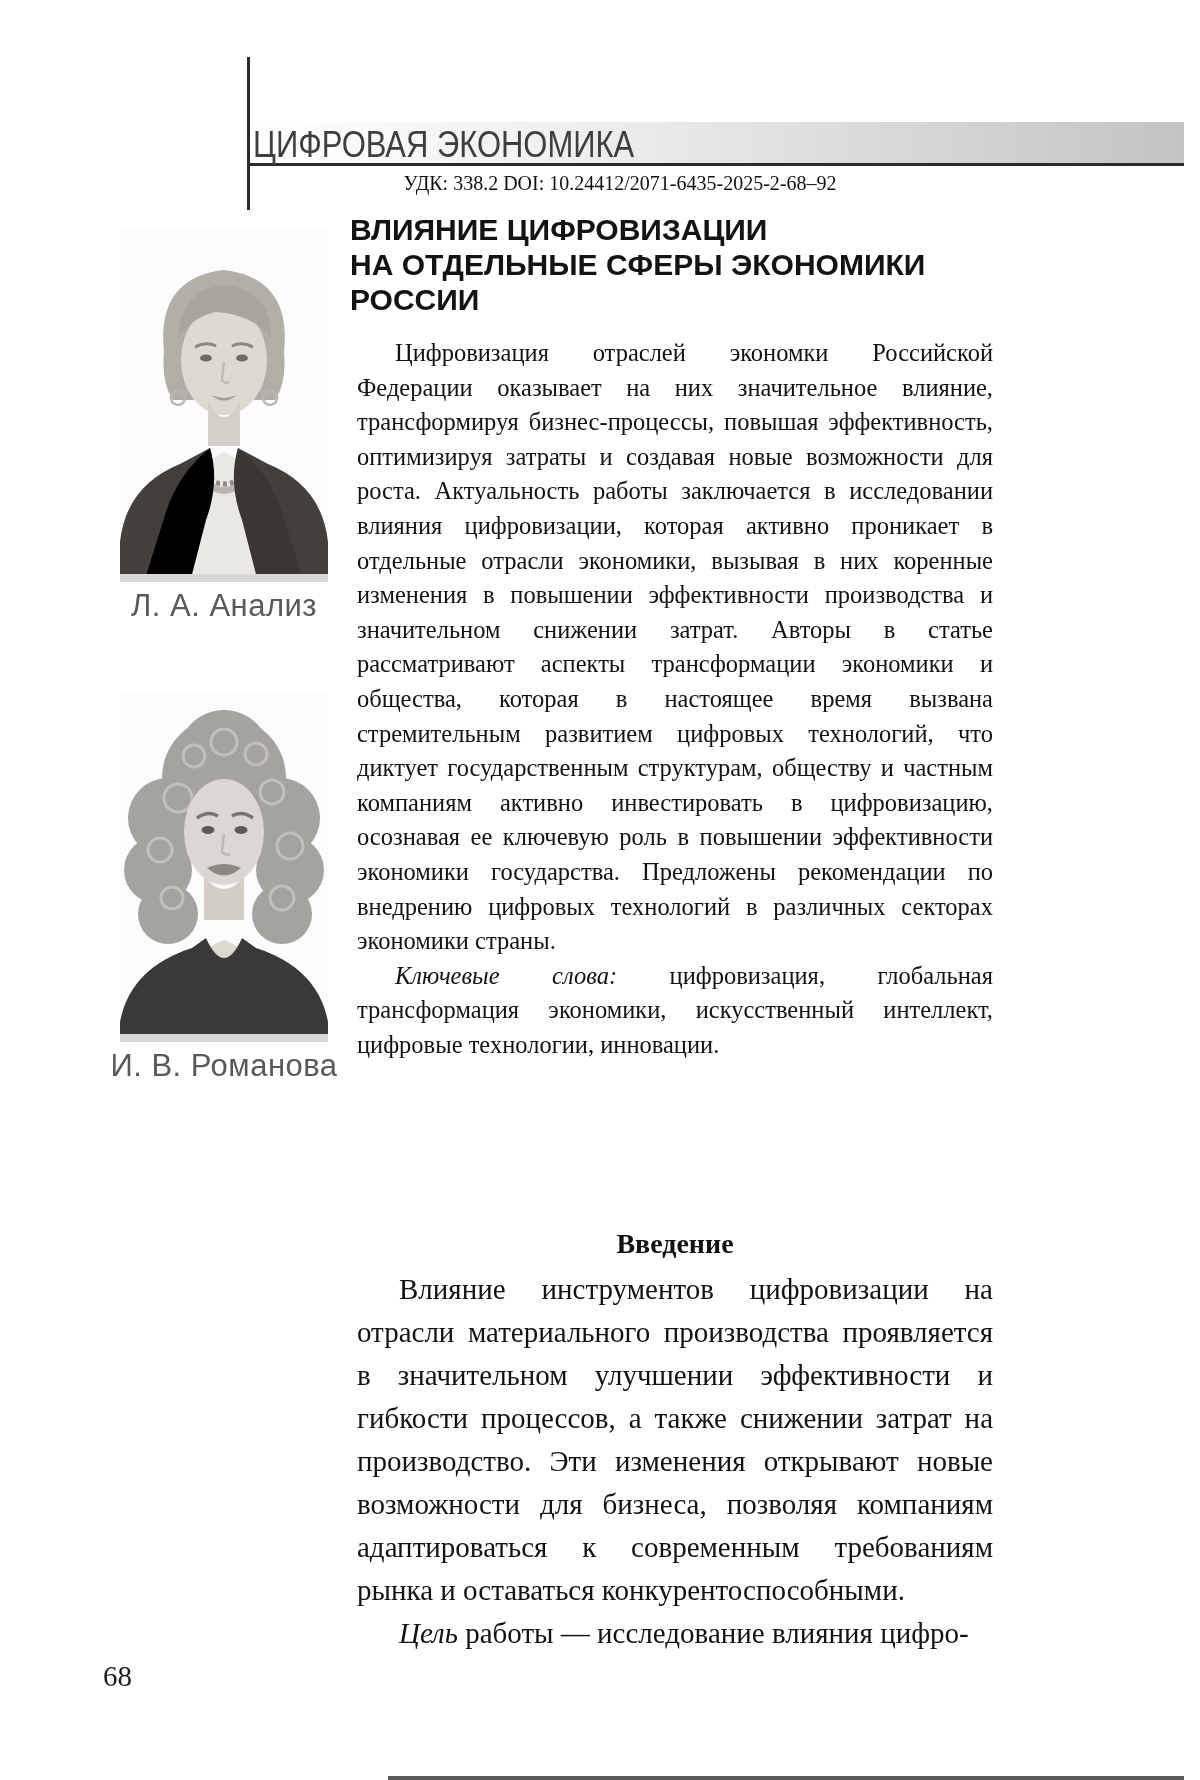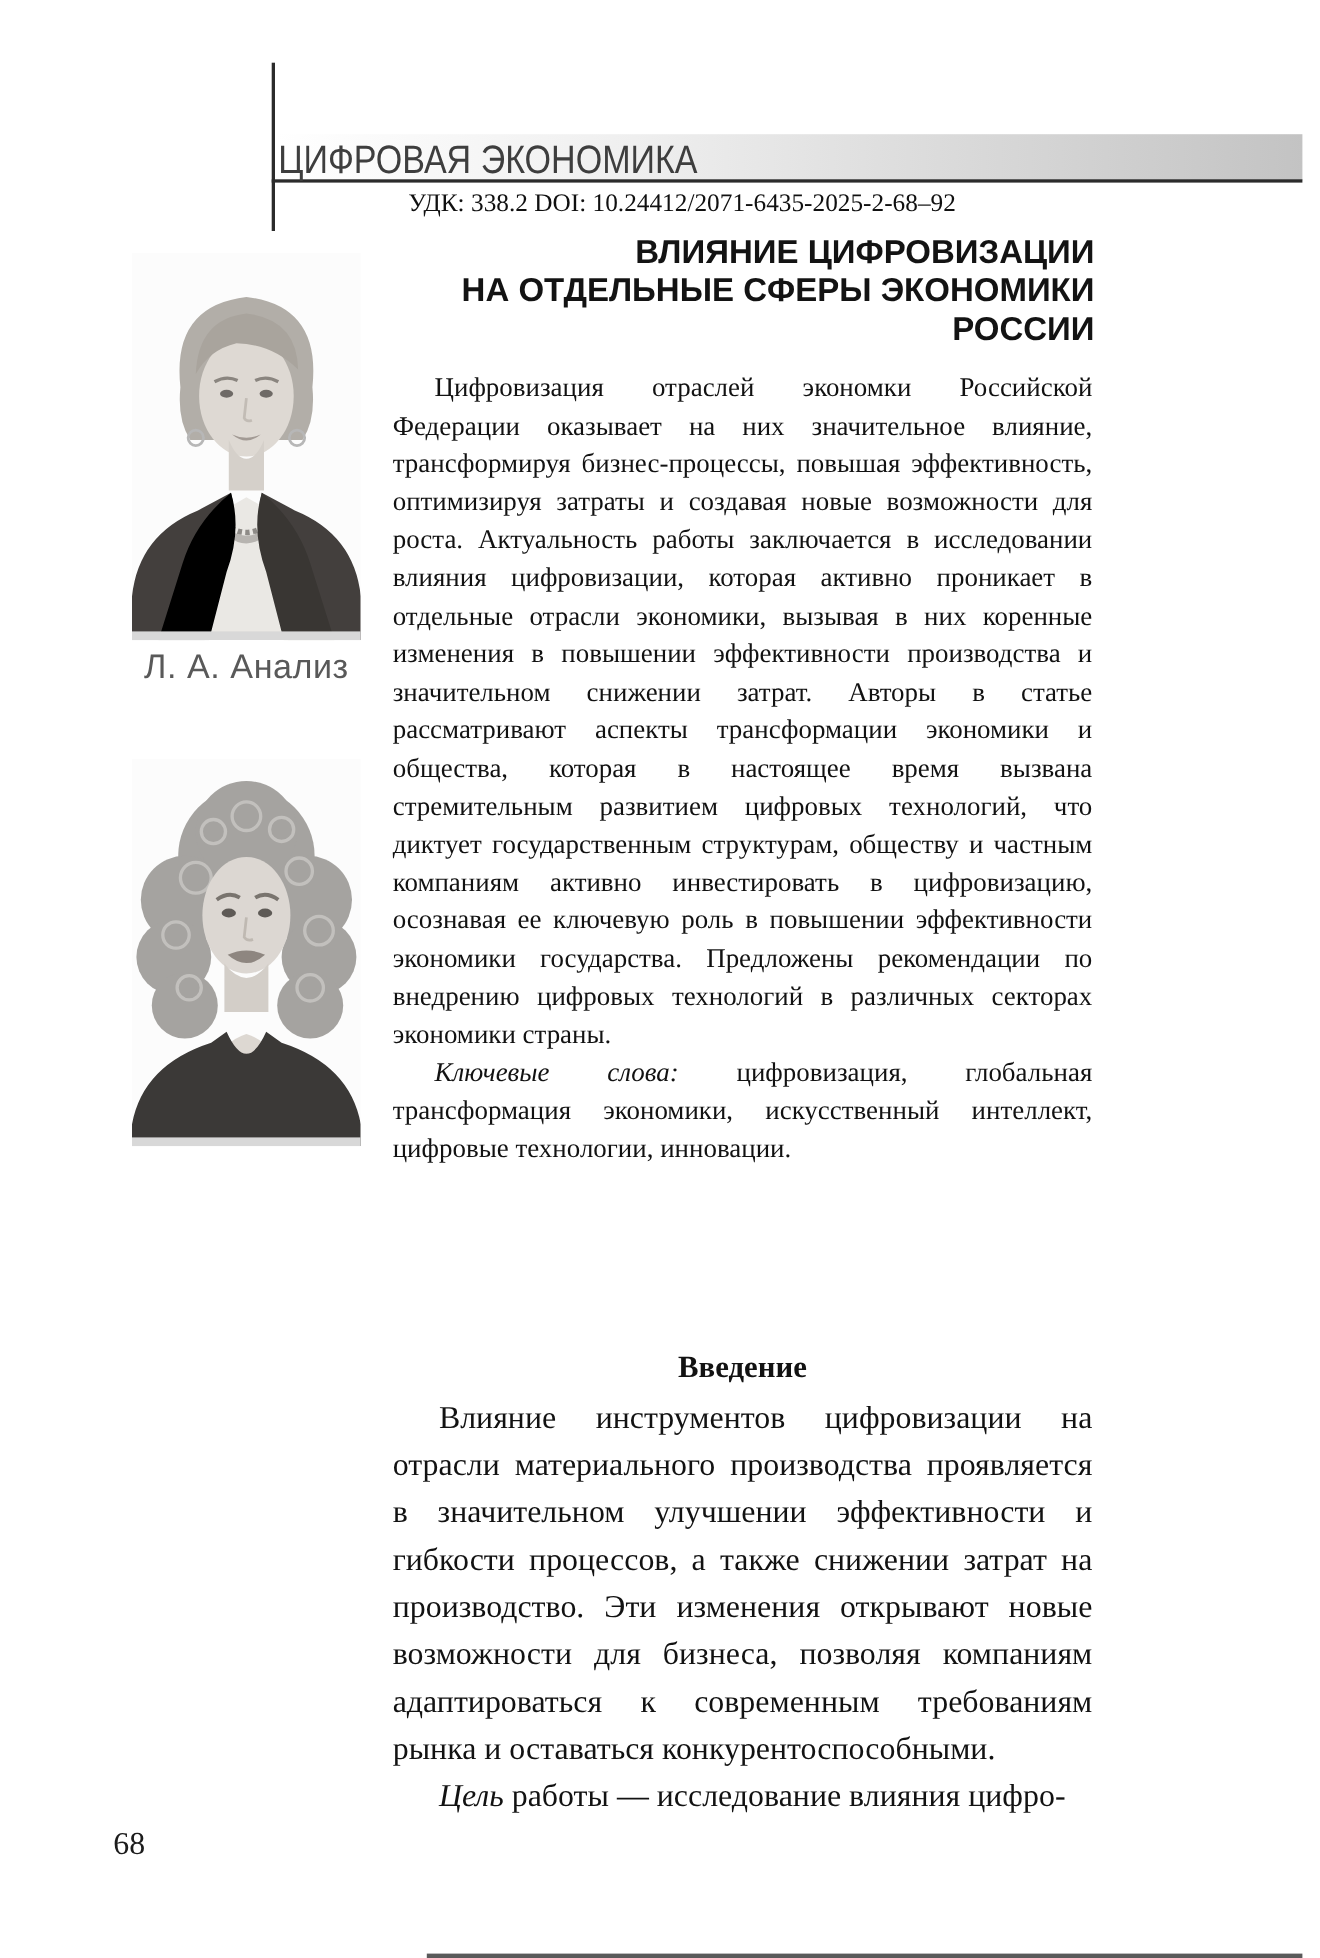--- a/index.html
+++ b/index.html
@@ -41,30 +41,30 @@
     letter-spacing: 0px;
     transform: scaleX(0.86);
     transform-origin: left center;
     white-space: nowrap;
   }
   .udk-line {
     position: absolute;
     left: 250px; top: 172px;
     width: 740px;
     text-align: center;
-    font-size: 23px;
+    font-size: 20px;
     color: #101010;
     white-space: nowrap;
   }
   
   .article-title {
     position: absolute;
     left: 350px; top: 212px;
     width: 645px;
-    text-align: right;
+    text-align: left;
     font-family: "Liberation Sans", sans-serif;
     font-weight: 700;
     font-size: 30px;
     line-height: 35px;
     color: #131313;
   }
   
   .photo-frame {
     position: absolute;
     left: 120px;
@@ -214,20 +214,21 @@
         <path d="M87,178 Q104,170 121,178 Q104,193 87,178 Z" fill="#8e8680"></path>
         <path d="M84,186 L84,230 L124,230 L124,186 Q114,199 104,199 Q94,199 84,186 Z" fill="#d3cec8"></path>
       </g>
       <g>
         <path d="M56,352 Q60,264 104,250 Q148,264 152,352 Z" fill="#ddd8d2"></path>
         <path d="M0,352 L0,332 Q10,278 72,258 L86,248 Q104,288 122,248 L136,258 Q198,278 208,332 L208,352 Z" fill="#3b3937"></path>
       </g>
       <rect y="344" width="208" height="8" fill="#d8d8d8"></rect>
     </svg>
   </div>
+  <div class="author-name name-2">И. В. Романова</div>
 
   <div class="abstract-col">
     <p><span>Цифровизация отраслей экономки Российской Федерации оказывает на них значительное влияние, трансформируя бизнес-процессы, повышая эффективность, оптимизируя затраты и создавая новые возможности для роста. Актуальность работы заключается в исследовании влияния цифровизации, которая активно проникает в отдельные отрасли экономики, вызывая в них коренные изменения в повышении эффективности производства и значительном снижении затрат. Авторы в статье рассматривают аспекты трансформации экономики и общества, которая в настоящее время вызвана стремительным развитием цифровых технологий, что диктует государственным структурам, обществу и частным компаниям активно инвестировать в цифровизацию, осознавая ее ключевую роль в повышении эффективности экономики государства. Предложены рекомендации по внедрению цифровых технологий в различных секторах экономики страны.</span></p>
     <p><span class="lead-in">Ключевые слова:</span><span> цифровизация, глобальная трансформация экономики, искусственный интеллект, цифровые технологии, инновации.</span></p>
   </div>
 
   <div class="intro-col">
     <h2 class="intro-heading">Введение</h2>
     <p>Влияние инструментов цифровизации на отрасли материального производства проявляется в значительном улучшении эффективности и гибкости процессов, а также снижении затрат на производство. Эти изменения открывают новые возможности для бизнеса, позволяя компаниям адаптироваться к современным требованиям рынка и оставаться конкурентоспособными.</p>
     <p><span class="lead-in">Цель</span><span> работы — исследование влияния цифро-</span></p>

